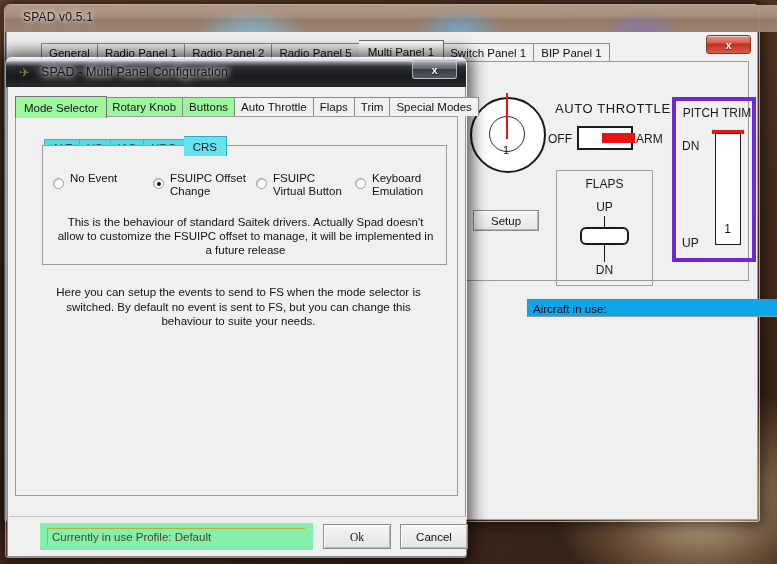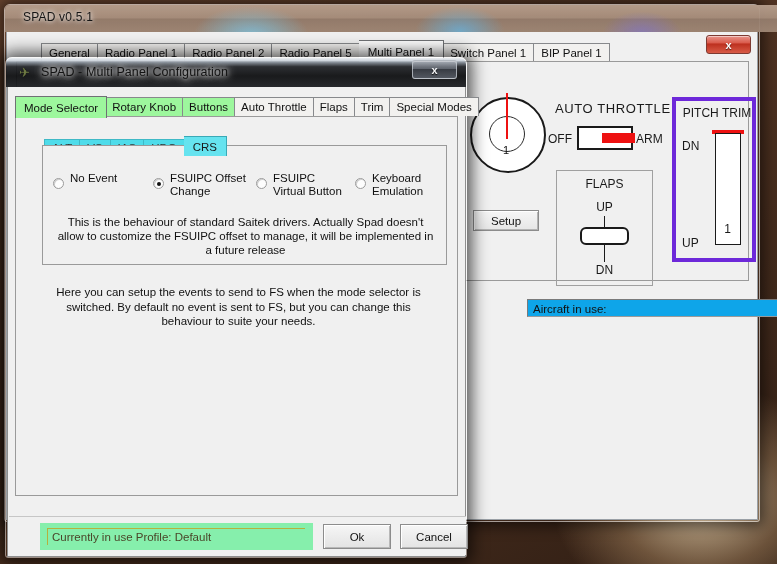--- a/index.html
+++ b/index.html
@@ -427,21 +427,21 @@
   .dlg-btn {
     position: absolute; top: 7px;
     width: 68px; height: 25px;
     background: linear-gradient(180deg,#f6f6f6 0%, #e3e3e3 100%);
     border: 1px solid #8c8c8c;
     box-shadow: inset 1px 1px 0 #ffffff, inset -1px -1px 0 #b8b8b8;
     font-size: 11.5px; color: #111;
     text-align: center; line-height: 25px;
     box-sizing: border-box;
   }
-  #ok-btn { left: 314px; }
+  #ok-btn { left: 314px; font-family: Liberation Serif, serif; }
   #cancel-btn { left: 391px; }
 </style>
 </head>
 <body>
 
 <div id="desktop"></div>
 
 <div id="main-window">
 
   <div id="main-titlebar">

